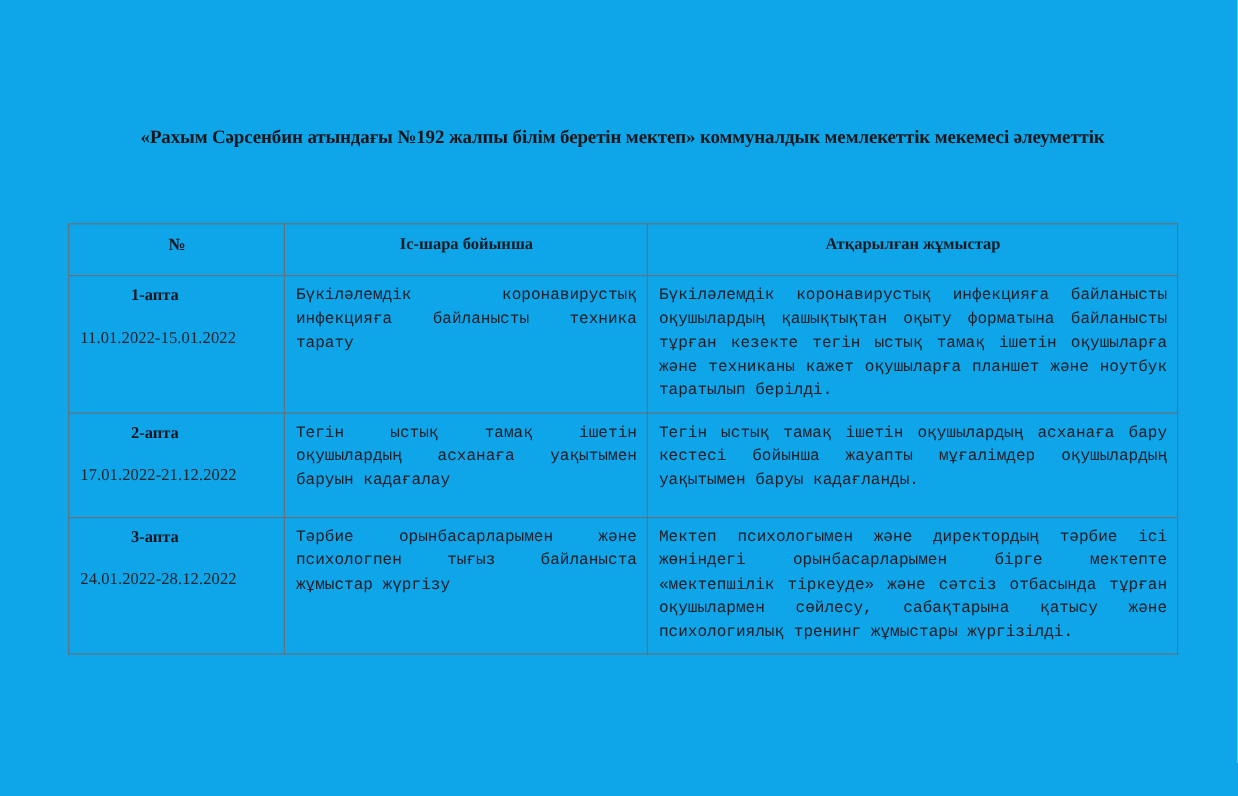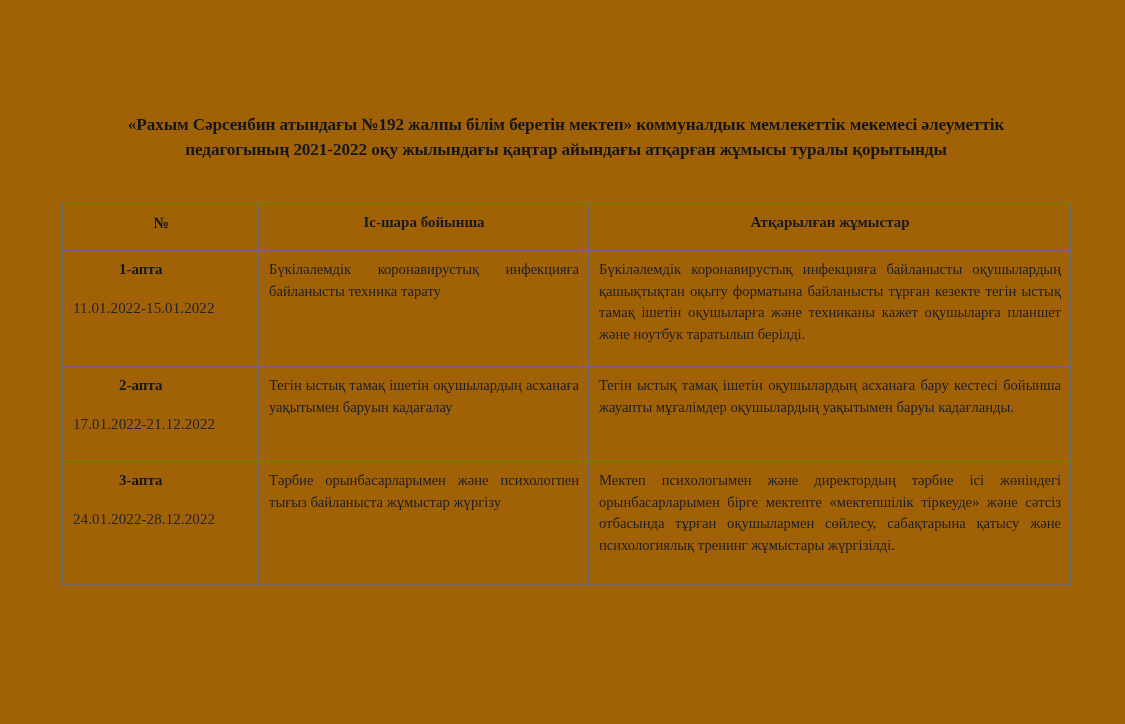--- a/index.html
+++ b/index.html
@@ -12,21 +12,21 @@
     height: 724px;
     position: relative;
     font-family: "Liberation Serif", "DejaVu Serif", serif;
     color: #1b1b1b;
     overflow: hidden;
   }
 
   .page {
     position: absolute;
     inset: 0;
-    background: #a16207;
+    background: #0ea5e9;
   }
 
   
   .title-block {
     position: absolute;
     left: 62px;
     top: 112px;
     width: 1008px;
     text-align: center;
   }
@@ -107,20 +107,21 @@
     font-size: 15px;
     color: #23232c;
     letter-spacing: 0.1px;
   }
 
   .just {
     text-align: justify;
     text-justify: inter-word;
     margin: 0;
     hyphens: none;
+    font-family: Liberation Mono, monospace;
   }
 
   .row-1 td { height: 99px; }
   .row-2 td { height: 78px; }
   .row-3 td { height: 106px; }
 
   
   .signature-row {
     position: absolute;
     left: 0;
@@ -149,21 +150,20 @@
     overflow: visible;
   }
 </style>
 </head>
 <body>
 
 <div class="page">
 
   <div class="title-block">
     <div class="title-line l1">«Рахым Сәрсенбин атындағы №192 жалпы білім беретін мектеп» коммуналдык мемлекеттік мекемесі әлеуметтік</div>
-    <div class="title-line l2">педагогының 2021-2022 оқу жылындағы қаңтар айындағы атқарған жұмысы туралы қорытынды</div>
   </div>
 
   <table class="report-table">
     <colgroup>
       <col class="col-num">
       <col class="col-plan">
       <col class="col-done">
     </colgroup>
     <thead>
       <tr>

